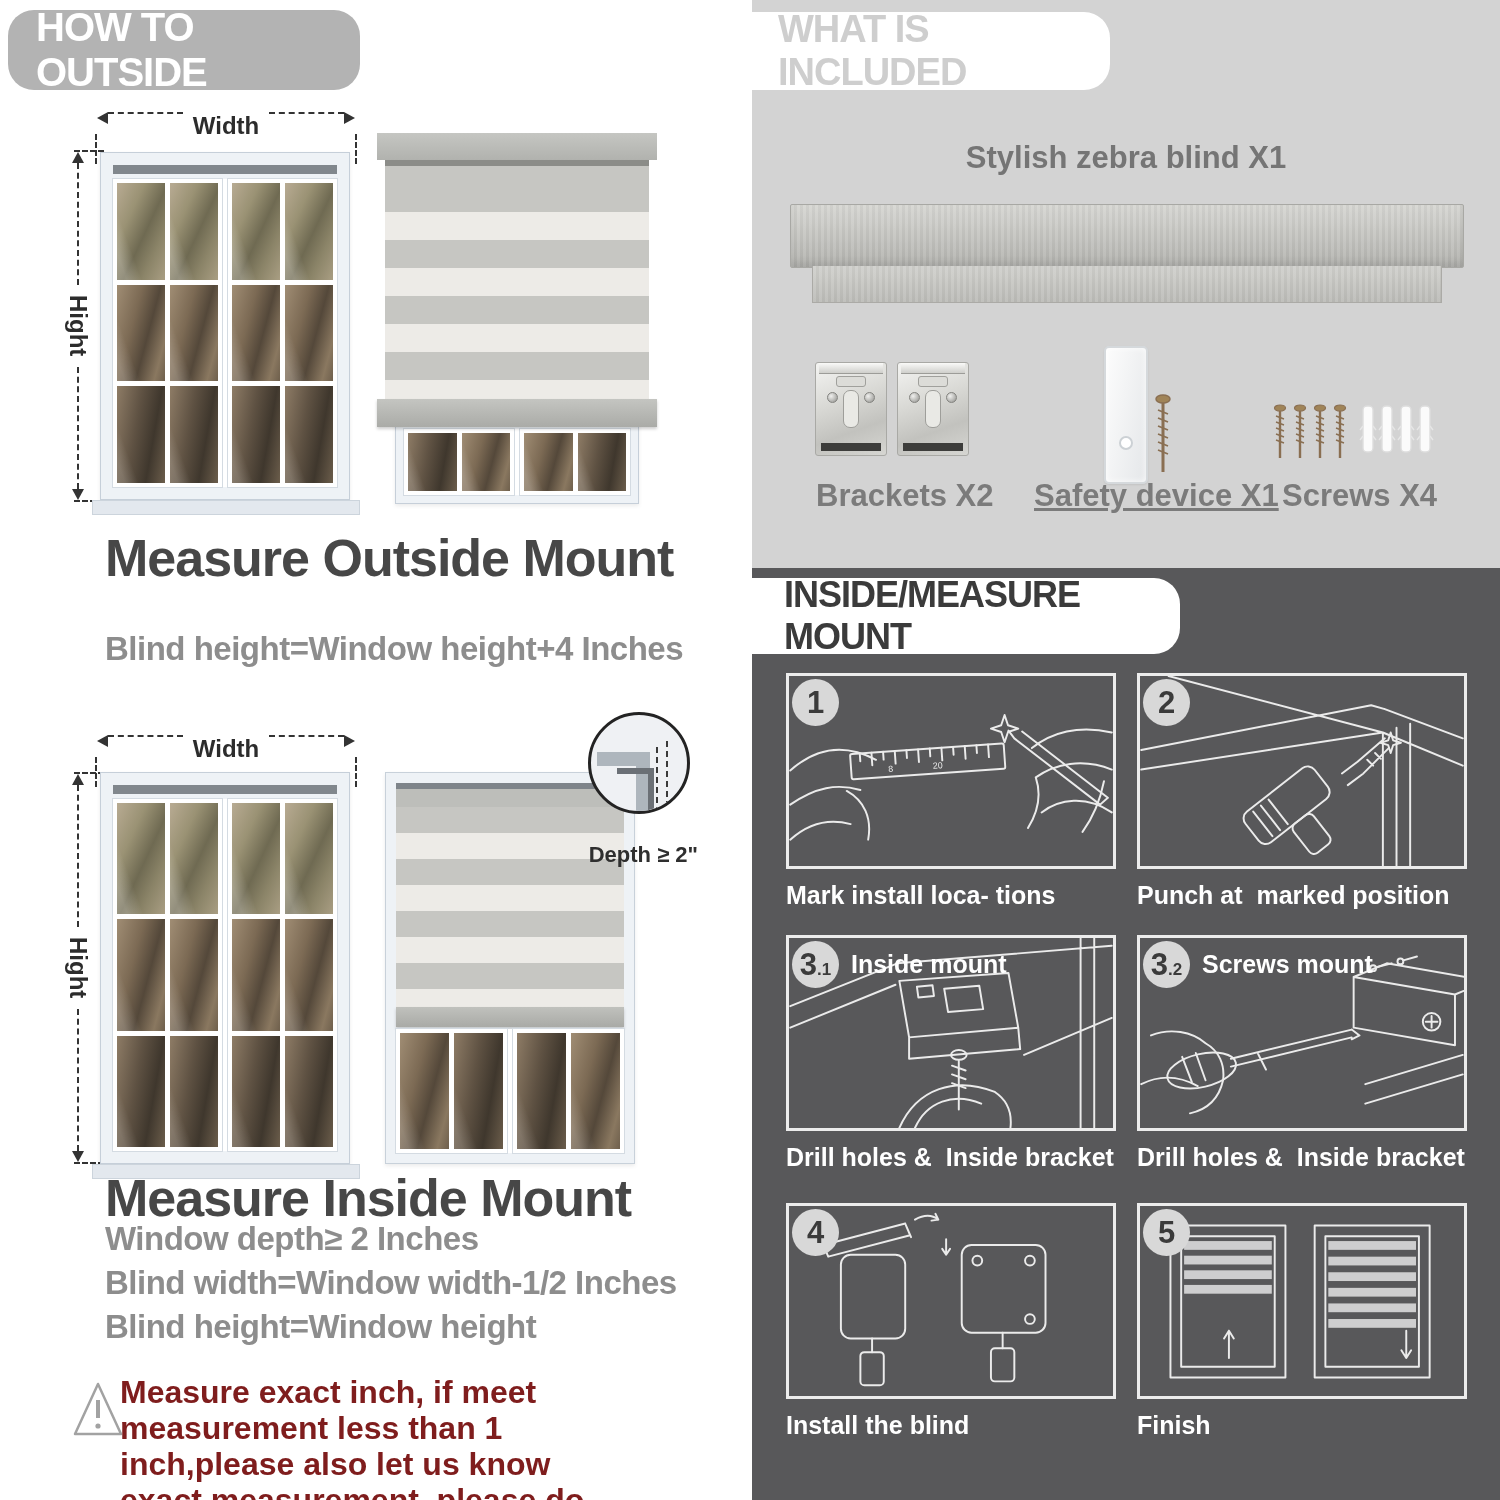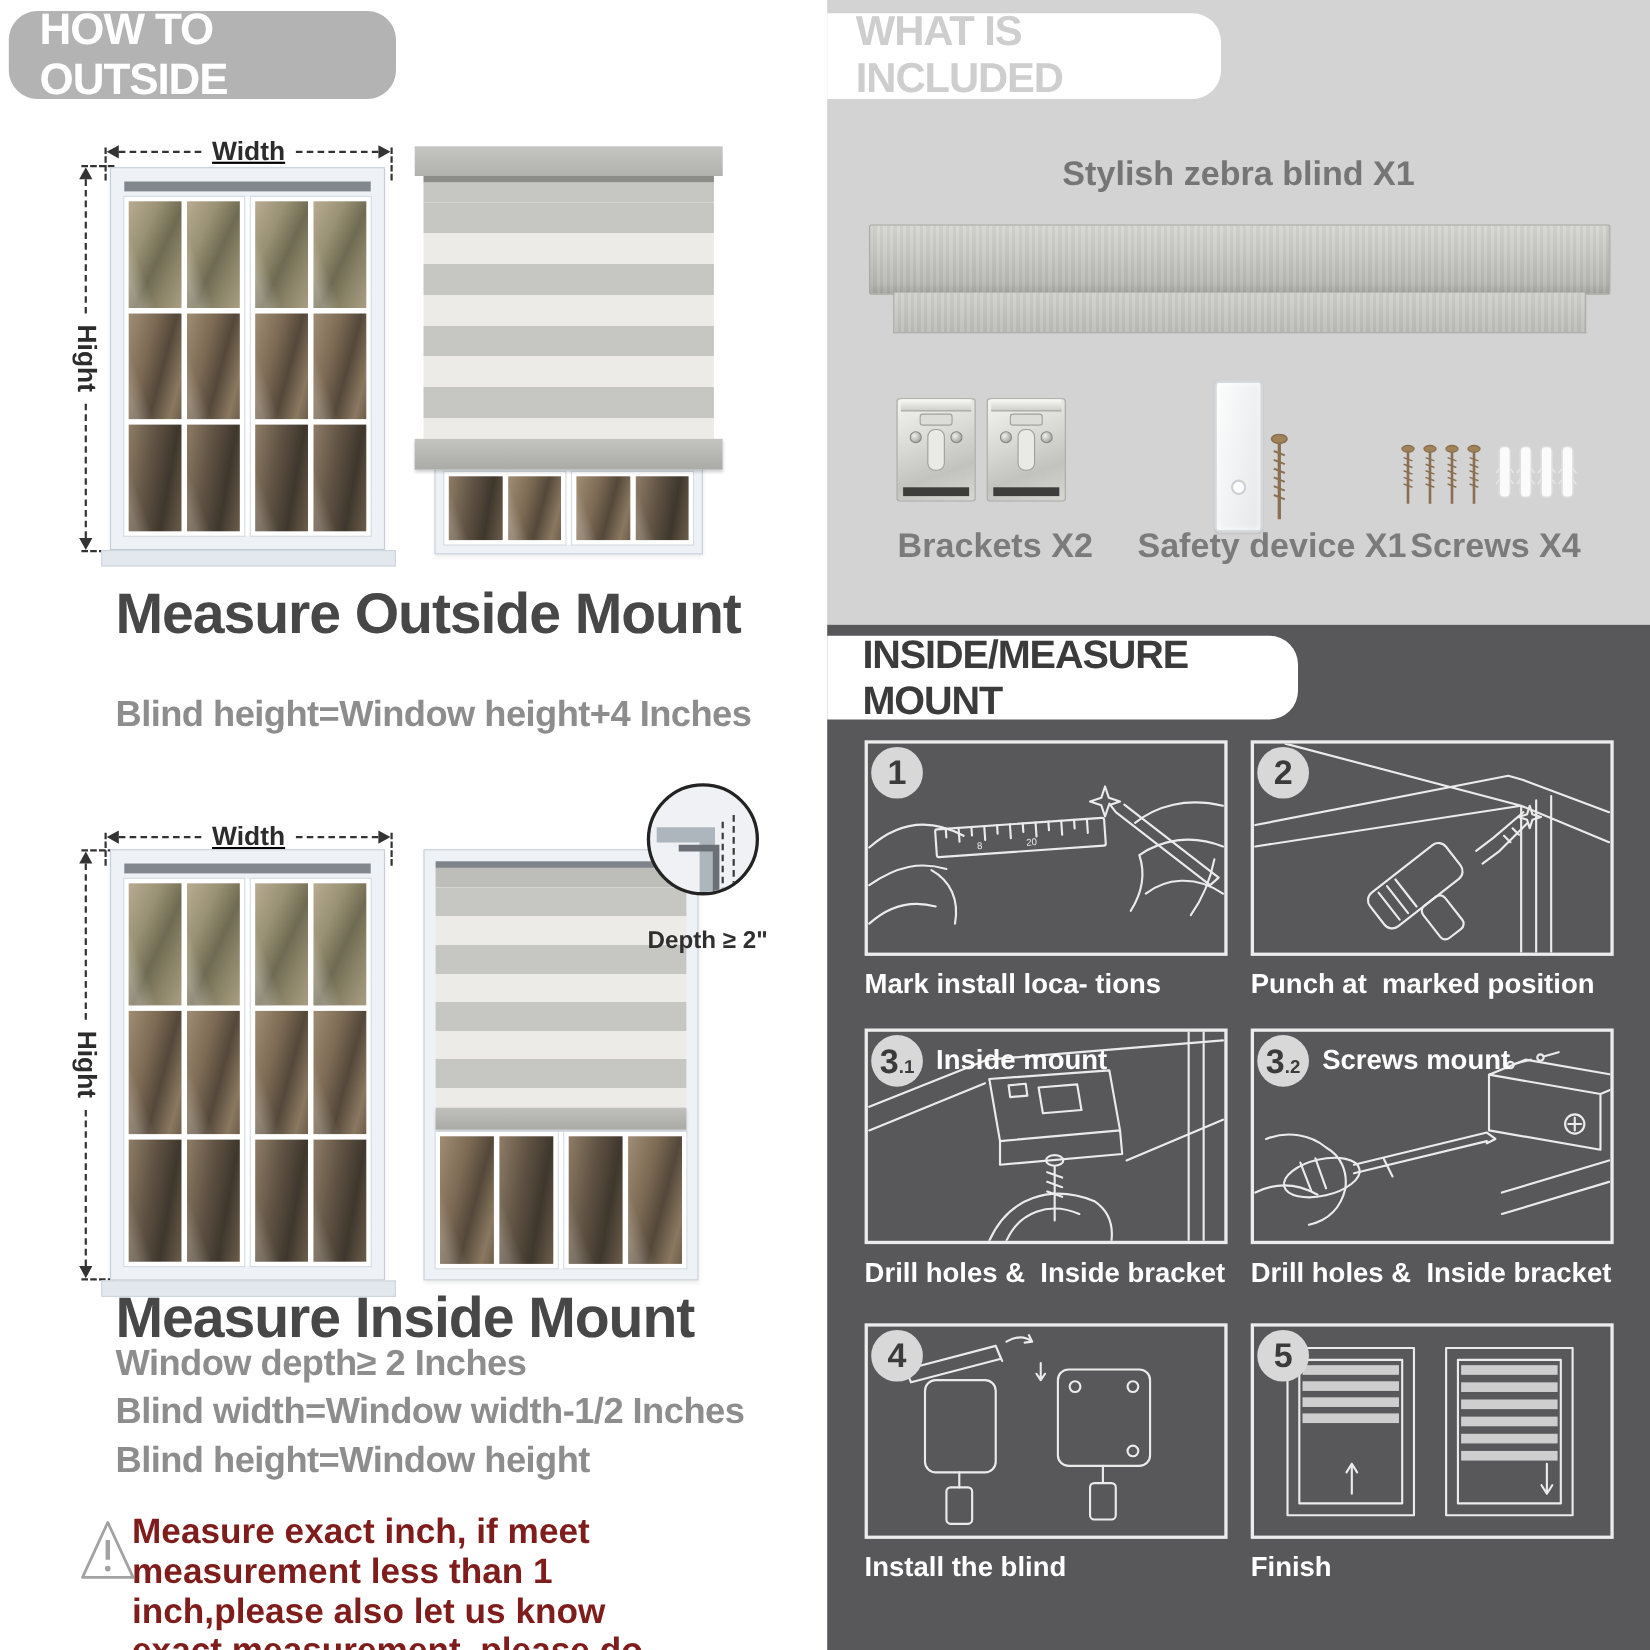--- a/index.html
+++ b/index.html
@@ -22,21 +22,21 @@
   .sash.one-row{grid-template-rows:1fr;}
   .pane{min-height:0;}
   .g1{background:linear-gradient(70deg,rgba(255,255,255,.25) 0 12%,rgba(255,255,255,0) 30%),
        linear-gradient(115deg,#b8ab93 0%,#9a9274 30%,#6f6a52 55%,#8b8468 75%,#a99e83 100%);}
   .g2{background:linear-gradient(70deg,rgba(255,255,255,.2) 0 10%,rgba(255,255,255,0) 28%),
        linear-gradient(105deg,#a08d74 0%,#7c6a54 35%,#54483a 60%,#8a7860 85%,#6e5f4c 100%);}
   .g3{background:linear-gradient(70deg,rgba(255,255,255,.16) 0 10%,rgba(255,255,255,0) 26%),
        linear-gradient(100deg,#8e7c66 0%,#5f5243 40%,#3f372d 70%,#6b5d4b 100%);}
   .sill{position:absolute;background:#e3e8ee;border:1px solid #ccd4dc;}
   
-  .harrow{position:absolute;display:flex;align-items:center;text-decoration:underline;}
+  .harrow{position:absolute;display:flex;}
   .harrow .tick{width:0;height:30px;border-left:2px dashed #333;margin-top:22px;}
   .harrow .dl{flex:1;border-top:2px dashed #333;height:0;}
   .harrow .ah{width:0;height:0;border-top:6px solid transparent;border-bottom:6px solid transparent;}
   .ah.l{border-right:11px solid #333;}
   .ah.r{border-left:11px solid #333;}
   .harrow .lbl{font-size:24px;font-weight:bold;color:#2c2c2c;padding:0 10px;white-space:nowrap;}
   .varrow{position:absolute;display:flex;flex-direction:column;align-items:center;width:20px;}
   .varrow .tickh{height:0;width:30px;border-top:2px dashed #333;margin-left:22px;}
   .varrow .dlv{flex:1;border-left:2px dashed #333;width:0;}
   .varrow .av{width:0;height:0;border-left:6px solid transparent;border-right:6px solid transparent;}
@@ -324,21 +324,21 @@
           <use href="#scr" x="28" y="4"></use>
           <use href="#scr" x="48" y="4"></use>
           <use href="#scr" x="68" y="4"></use>
         <use href="#anc" x="96" y="4"></use>
           <use href="#anc" x="115" y="4"></use>
           <use href="#anc" x="134" y="4"></use>
           <use href="#anc" x="153" y="4"></use>
       </svg>
 
       <div class="inc-label" style="left:64px;">Brackets X2</div>
-      <div class="inc-label" style="left:282px;">Safety device X1</div>
+      <div class="inc-label" style="left:282px;text-decoration:underline;">Safety device X1</div>
       <div class="inc-label" style="left:530px;">Screws X4</div>
     </div>
 
     <div class="mount">
       <div class="mnt-box">
         <span>INSIDE/MEASURE MOUNT</span>
       </div>
 
       <div class="panel" style="left:34px;top:105px;">
         <div class="num-circle">

